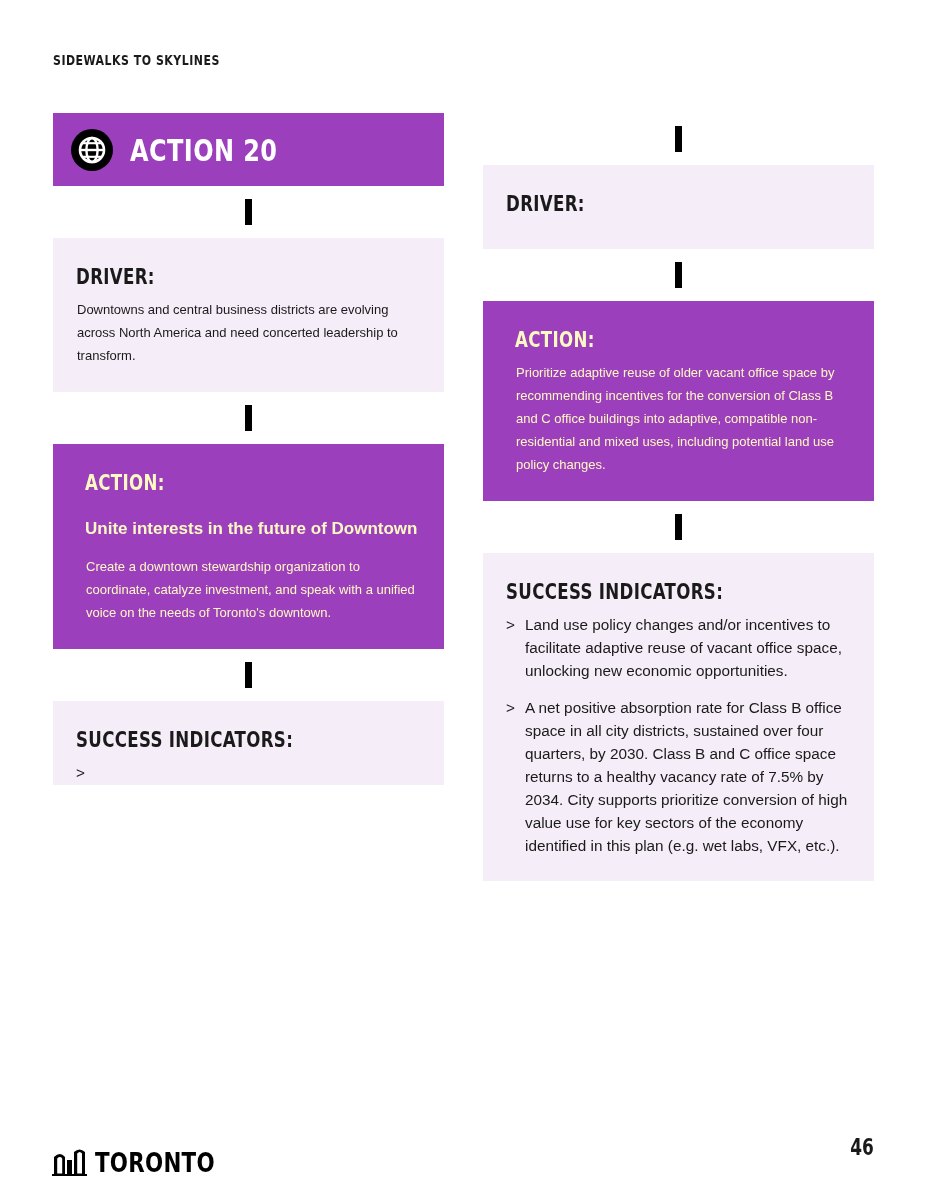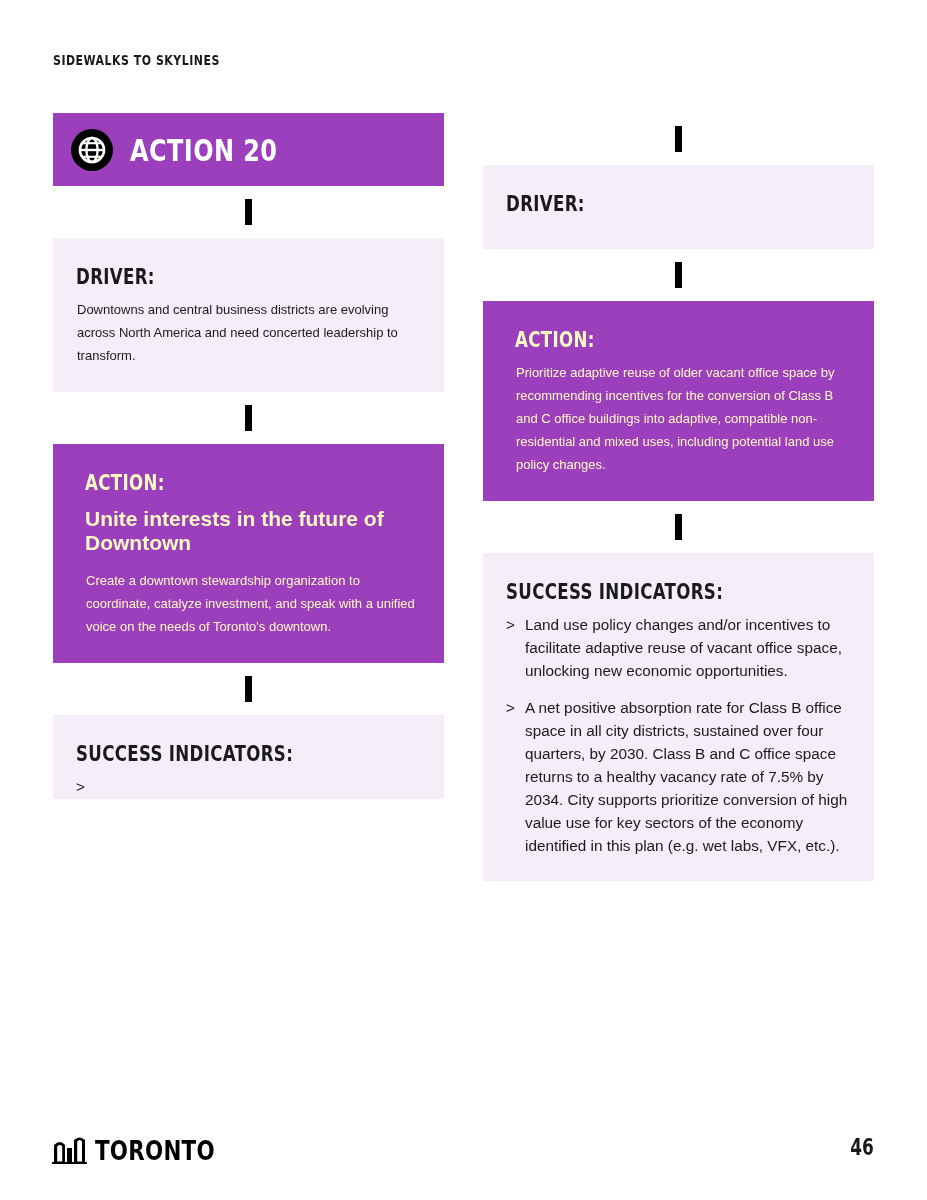--- a/index.html
+++ b/index.html
@@ -112,24 +112,24 @@
     transform-origin: left center;
     margin: 0 0 9px 0;
     white-space: nowrap;
   }
   .panel-body {
     font-size: 13px;
     line-height: 23px;
     margin: 1px;
   }
   .panel-subtitle {
-    font-size: 21px;
+    font-size: 17px;
     line-height: 24px;
     font-weight: bold;
-    margin: 12px 0 14px 0;
+    margin: 22px 0 14px 0;
   }
 
   
   .indicator-list {
     list-style: none;
     margin: 0;
     padding: 0;
   }
   .indicator-item {
     position: relative;
@@ -142,21 +142,21 @@
   .indicator-marker {
     position: absolute;
     left: 0;
     top: 0;
   }
 
   
   .footer-logo {
     position: absolute;
     left: 52px;
-    bottom: 36px;
+    bottom: 24px;
     display: flex;
     align-items: flex-end;
   }
   .footer-logo svg { display: block; }
   .footer-wordmark {
     margin-left: 7px;
     font-family: "DejaVu Sans Condensed", "Liberation Sans Narrow", "Liberation Sans", sans-serif;
     font-weight: bold;
     font-size: 27px;
     letter-spacing: 0.3px;

